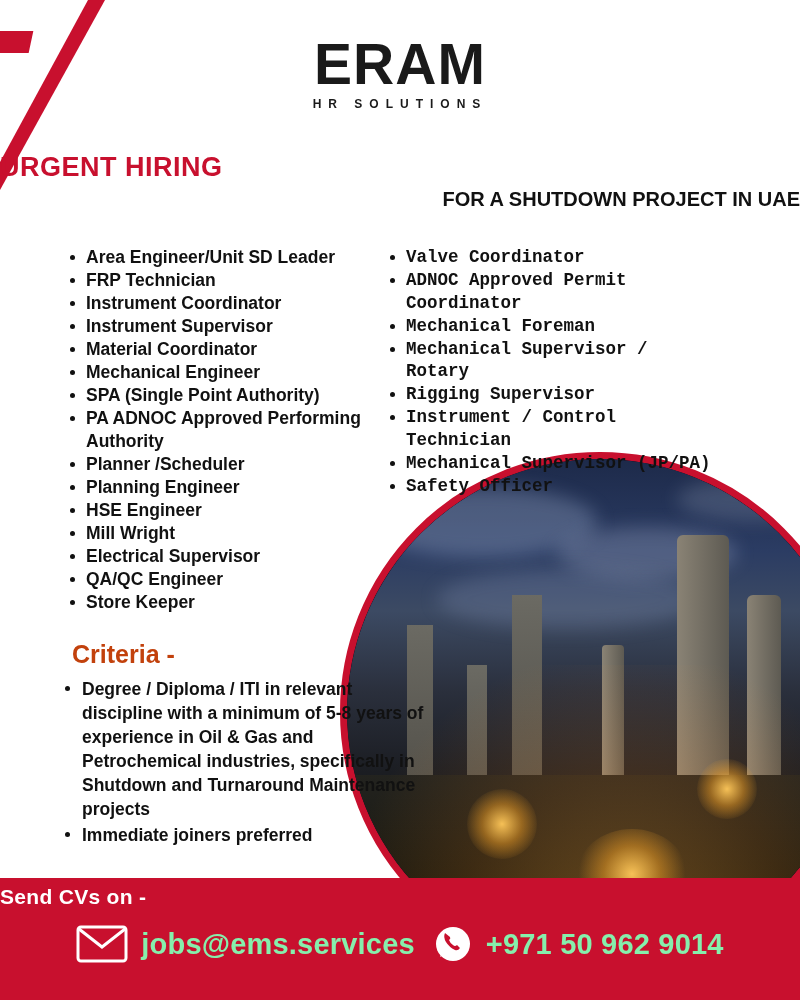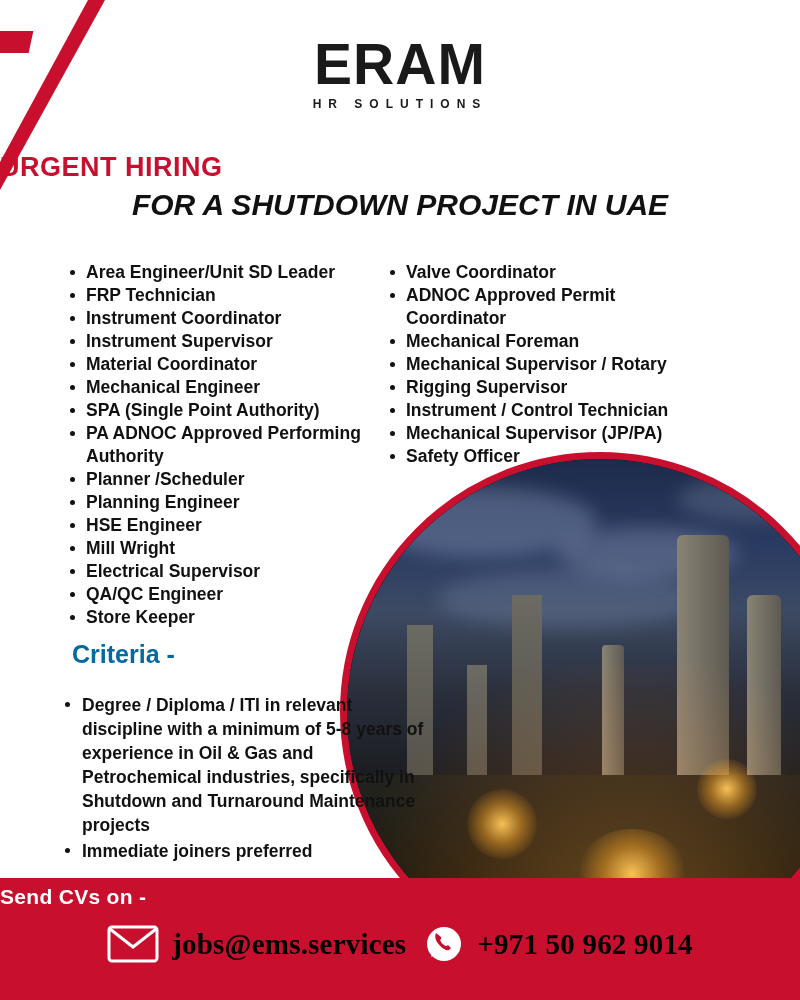--- a/index.html
+++ b/index.html
@@ -73,27 +73,26 @@
     text-align: left;
     font-size: 27px;
     font-weight: 800;
     color: #c8102e;
     letter-spacing: 0.5px;
     z-index: 6;
   }
   .headline {
     position: absolute;
     top: 188px; left: 0; right: 0;
-    text-align: center;
-    font-size: 30px;
+    text-align: right;
+    font-size: 20px;
     font-weight: 800;
     color: #111111;
     letter-spacing: 0px;
     z-index: 6;
-    font-style: italic;
   }
 
   
   .photo-ring {
     position: absolute;
     right: -60px;
     top: 452px;
     width: 520px; height: 520px;
     border-radius: 50%;
     border: 7px solid #c8102e;
@@ -160,24 +159,23 @@
 
   
   .lists {
     position: absolute;
     top: 246px; left: 64px;
     width: 700px;
     z-index: 5;
   }
   .col {
     float: left;
-    margin-top: 15px;
   }
   .col-left  { width: 310px; }
-  .col-right { width: 330px; margin-left: 10px; }
+  .col-right { width: 330px; margin-left: 10px; font-family: Liberation Mono, monospace; }
   .joblist { list-style: none; }
   .joblist li {
     position: relative;
     padding-left: 22px;
     font-size: 17.5px;
     line-height: 22.5px;
     color: #111111;
     font-weight: 600;
     margin-bottom: 0.5px;
   }
@@ -193,22 +191,22 @@
   
   .criteria-wrap {
     position: absolute;
     top: 640px; left: 60px;
     width: 370px;
     z-index: 5;
   }
   .criteria-title {
     font-size: 25px;
     font-weight: 800;
-    color: #0369a1;
-    margin-bottom: 24px;
+    color: #c2410c;
+    margin-bottom: 8px;
     padding-left: 12px;
   }
   .criteria-list { list-style: none; }
   .criteria-list li {
     position: relative;
     padding-left: 22px;
     font-size: 17.5px;
     line-height: 24px;
     font-weight: 600;
     color: #111;
@@ -255,23 +253,22 @@
     gap: 18px;
   }
   .contact-item {
     display: flex;
     align-items: center;
     gap: 13px;
   }
   .contact-text {
     font-size: 29px;
     font-weight: 700;
-    color: #000000;
+    color: #86efac;
     letter-spacing: 0.2px;
-    font-family: Liberation Serif, serif;
   }
   .icon-svg { display: block; }
 </style>
 </head>
 <body>
 
 <div class="poster">
 
   <div class="corner-wedge"></div>
   <div class="corner-wedge-inner"></div>

